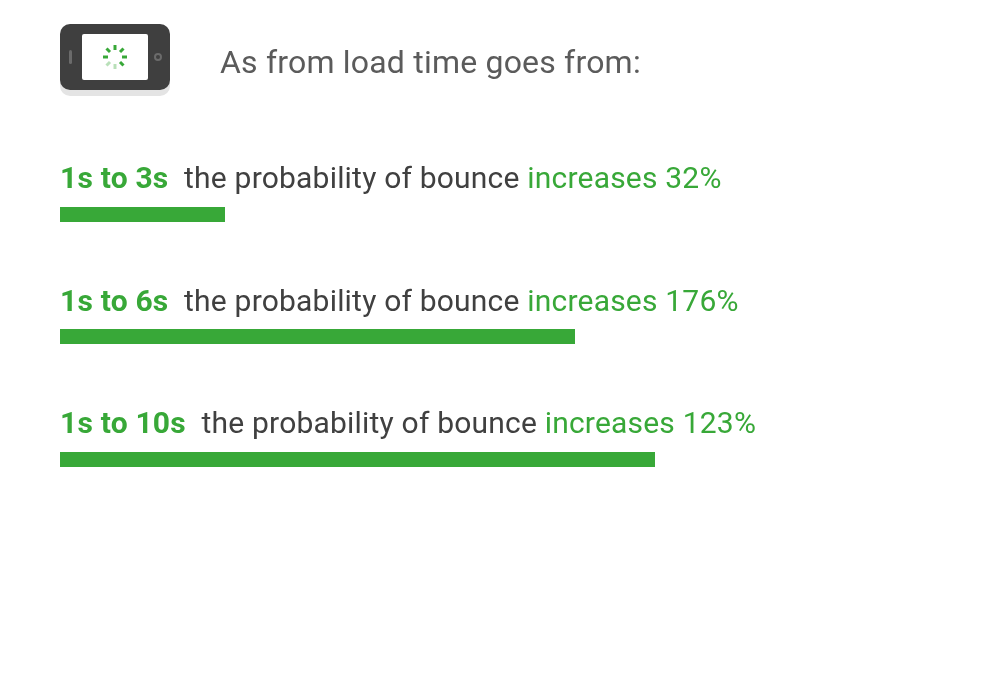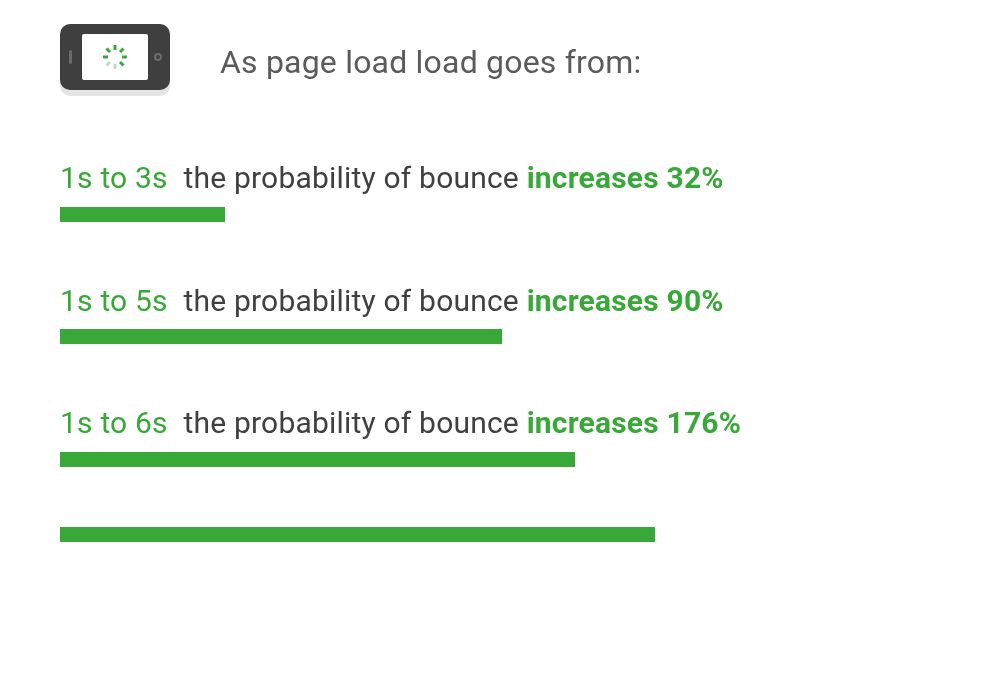--- a/index.html
+++ b/index.html
@@ -74,23 +74,23 @@
   }
   .rows { display: flex; flex-direction: column; gap: 60px; }
   .row { }
   .row-text {
     font-size: 30px;
     letter-spacing: 0.2px;
     margin-bottom: 10px;
     line-height: 1.25;
     white-space: nowrap;
   }
-  .row-text .range { color: #38a838; font-weight: 400; margin-right: 8px; margin-top: 15px; }
+  .row-text .range { color: #38a838; font-weight: 700; margin-right: 8px; margin-top: 15px; }
   .row-text .prob  { color: #404040; font-weight: 400; }
-  .row-text .incr  { color: #38a838; font-weight: 700; }
+  .row-text .incr  { color: #38a838; font-weight: 400; }
   .bar {
     height: 15px;
     background: #38a838;
   }
 </style>
 </head>
 <body>
 
 <div class="header">
   <div class="phone-icon">
@@ -106,49 +106,46 @@
             <line x1="15" y1="27" x2="15" y2="22" opacity="0.35"></line>
             <line x1="6.5" y1="23.5" x2="10" y2="20" opacity="0.35"></line>
             <line x1="3" y1="15" x2="8" y2="15"></line>
             <line x1="6.5" y1="6.5" x2="10" y2="10"></line>
           </g>
         </svg>
       </div>
       <div class="phone-home"></div>
     </div>
   </div>
-  <div class="title">As page load load goes from:</div>
+  <div class="title">As from load time goes from:</div>
 </div>
 
 <div class="rows">
 
   <div class="row">
     <div class="row-text">
       <span class="range">1s to 3s</span>
       <span class="prob">the probability of bounce</span>
       <span class="incr">increases 32%</span>
     </div>
     <div class="bar" style="width: 165px;"></div>
   </div>
 
-  <div class="row">
-    <div class="row-text">
-      <span class="range">1s to 5s</span>
-      <span class="prob">the probability of bounce</span>
-      <span class="incr">increases 90%</span>
-    </div>
-    <div class="bar" style="width: 442px;"></div>
-  </div>
 
   <div class="row">
     <div class="row-text">
       <span class="range">1s to 6s</span>
       <span class="prob">the probability of bounce</span>
       <span class="incr">increases 176%</span>
     </div>
     <div class="bar" style="width: 515px;"></div>
   </div>
 
   <div class="row">
+    <div class="row-text">
+      <span class="range">1s to 10s</span>
+      <span class="prob">the probability of bounce</span>
+      <span class="incr">increases 123%</span>
+    </div>
     <div class="bar" style="width: 595px;"></div>
   </div>
 
 </div>
 
 </body></html>

